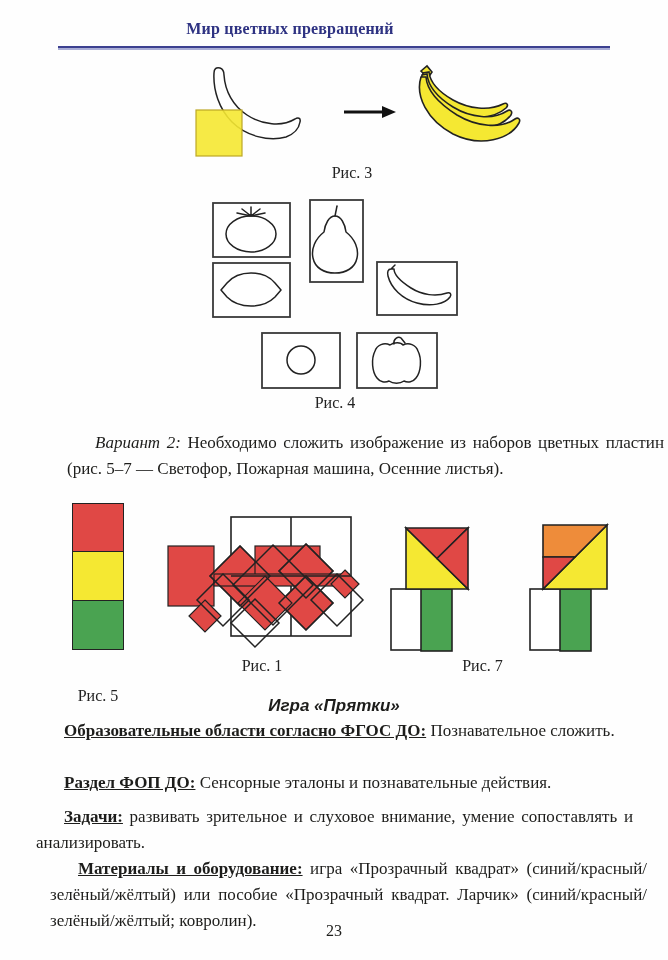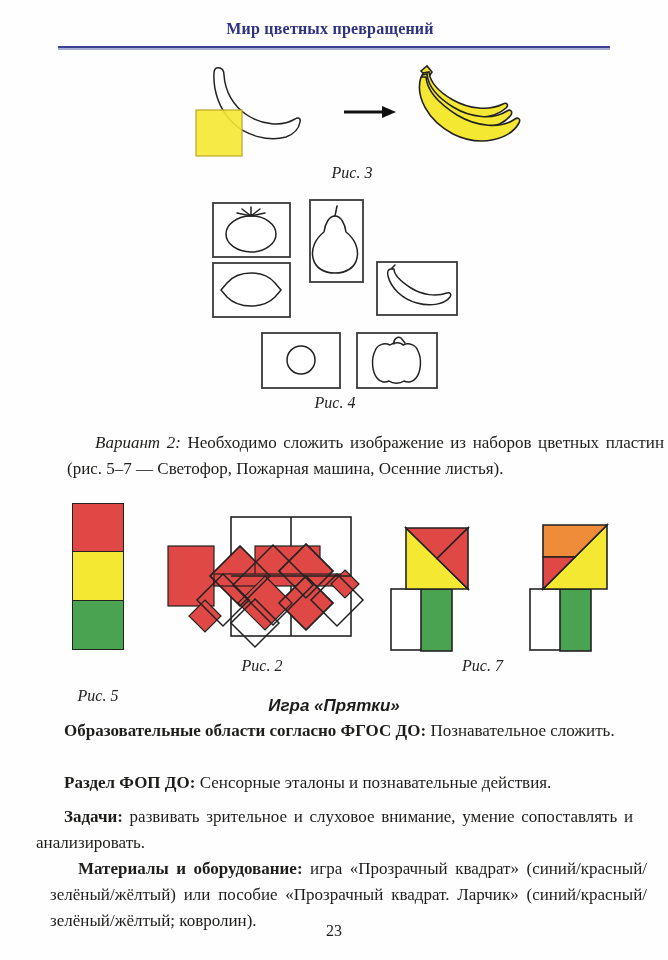--- a/index.html
+++ b/index.html
@@ -3,25 +3,25 @@
 <meta charset="utf-8">
 <style>
   :root{
     --red:#e04845; --yellow:#f5e832; --green:#4aa351; --orange:#ee8c3a;
     --navy:#2e3282; --ink:#1d1d1b; --wm:#f0f0f0;
   }
   *{margin:0;padding:0;box-sizing:border-box;}
   body{background:#888;font-family:"Liberation Serif",serif;}
   .page{position:relative;width:668px;height:960px;background:#fefefe;margin:0 auto;overflow:hidden;color:var(--ink);}
   .abs{position:absolute;}
-  .header-title{top:20px;left:0;width:580px;text-align:center;font-weight:bold;font-size:16px;color:var(--navy);letter-spacing:.2px;margin-left:40px;}
+  .header-title{top:20px;left:0;width:580px;text-align:center;font-weight:bold;font-size:16px;color:var(--navy);letter-spacing:.2px;}
   .header-rule{top:46px;left:58px;width:552px;height:4px;background:linear-gradient(#3c4090 0 55%,#a9add6 55% 100%);}
-  .fig-label{font-style:italic;font-size:16px;text-align:center;color:#222;}
+  .fig-label{font-size:16px;text-align:center;color:#222;}
   .para{left:36px;width:597px;font-size:17px;line-height:26px;text-align:justify;text-indent:28px;}
-  .para b{font-weight:bold;}
+  .para b{font-weight:bold;text-decoration:underline;}
   .para .ital{font-style:italic;}
   .watermark{top:462px;left:50px;width:570px;text-align:center;font-family:"DejaVu Sans",sans-serif;font-weight:800;font-size:39px;letter-spacing:2px;color:var(--wm);text-shadow:2px 3px 3px rgba(130,130,130,.65);white-space:nowrap;}
   .tl-square{width:52px;height:50px;border:1.6px solid #222;}
   .tl-square + .tl-square{margin-top:-1.6px;}
   .game-title{top:696px;left:0;width:668px;text-align:center;font-family:"Liberation Sans",sans-serif;font-weight:bold;font-style:italic;font-size:17px;}
   .page-num{top:922px;left:0;width:668px;text-align:center;font-size:16px;}
   svg .ln{stroke:#222;fill:none;}
   svg .card{fill:#fff;stroke:#3a3a3a;stroke-width:1.8;}
   svg .draw{fill:none;stroke:#222;stroke-width:1.5;stroke-linejoin:round;stroke-linecap:round;}
   svg .fr{fill:var(--red);stroke:#222;stroke-width:1.2;}
@@ -122,21 +122,21 @@
     <g>
       <polygon class="plate" points="58,66 84,92 58,118 32,92"></polygon>
       <polygon class="plate" points="90,91 114,115 90,139 66,115"></polygon>
       <polygon class="plate" points="172,66 198,92 172,118 146,92"></polygon>
       <polygon class="plate" points="108,37 148,77 108,117 68,77"></polygon>
       <polygon class="plate" points="75,38 105,68 75,98 45,68"></polygon>
       <polygon class="plate" points="141,36 168,63 141,90 114,63"></polygon>
       <polygon class="plate" points="141,68 168,95 141,122 114,95"></polygon>
     </g>
   </svg>
-  <div class="abs fig-label" style="top:657px;left:222px;width:80px;">Рис. 2</div>
+  <div class="abs fig-label" style="top:657px;left:222px;width:80px;">Рис. 1</div>
 
   <svg class="abs" style="top:520px;left:390px;" width="232" height="134" viewBox="0 0 232 134">
     <g>
       <rect class="wsq" x="1" y="69" width="60" height="61"></rect>
       <rect class="fg" x="31" y="69" width="31" height="62"></rect>
       <polygon class="fy" points="16,8 16,69 78,69"></polygon>
       <polygon class="fr" style="stroke-width:1.6" points="16,8 78,8 47,38.5"></polygon>
       <polygon class="fr" style="stroke-width:1.6" points="78,8 78,69 47,38.5"></polygon>
     </g>
     <g>

